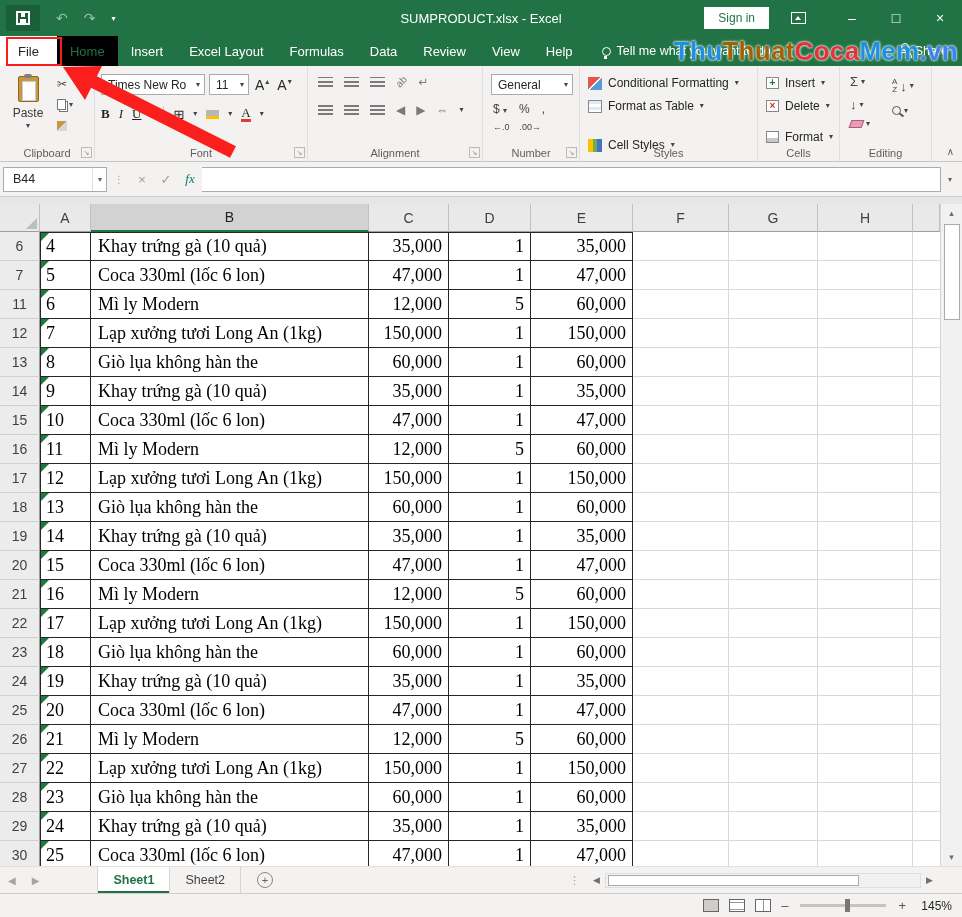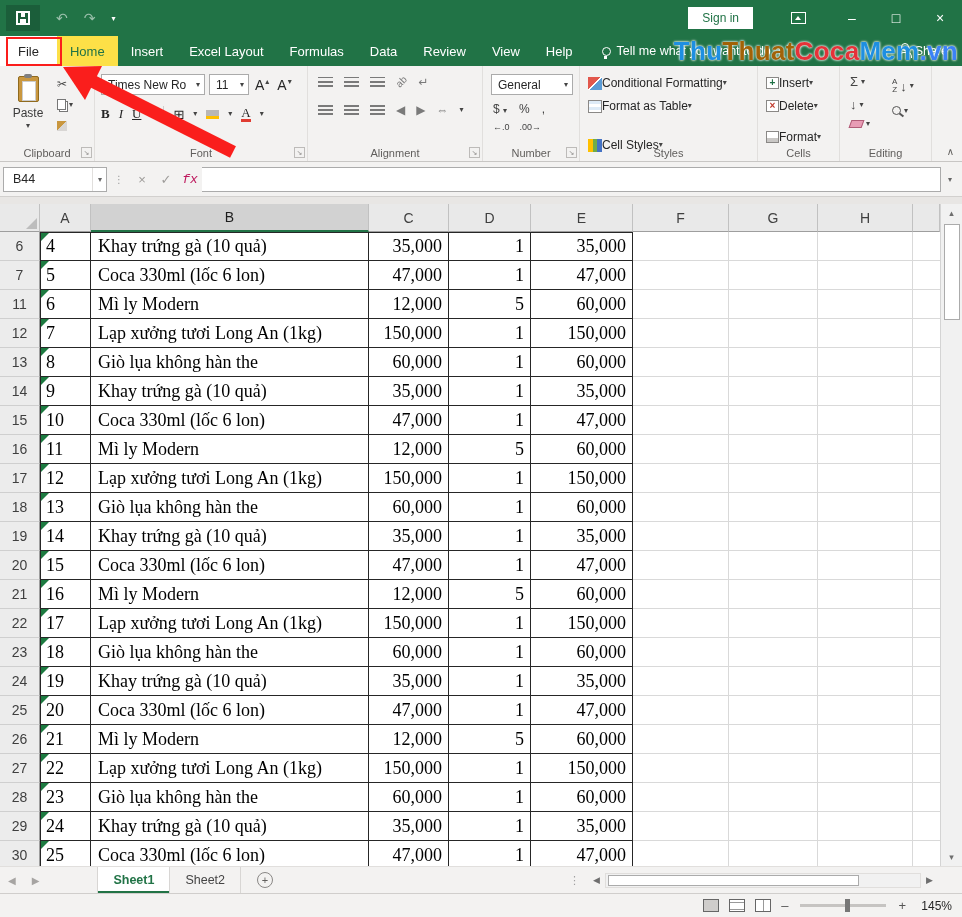--- a/index.html
+++ b/index.html
@@ -11,30 +11,30 @@
 .qat{display:flex;align-items:center;gap:16px;padding-left:6px}
 .qat-save{width:34px;height:26px;background:#1B5E3A;display:flex;align-items:center;justify-content:center}
 .save-ic{width:14px;height:14px;border:2px solid #fff;position:relative}
 .save-ic::before{content:"";position:absolute;top:0;left:3px;width:4px;height:4px;background:#fff}
 .save-ic::after{content:"";position:absolute;bottom:0;left:2px;width:6px;height:4px;background:#fff}
 .tb-ic{font-size:14px;color:#fff;line-height:1}
 .dim60{opacity:.55}
 .tb-caret{font-size:8px;color:#fff}
 .tb-title{position:absolute;left:0;right:0;text-align:center;font-size:13px;pointer-events:none}
 .tb-right{margin-left:auto;display:flex;align-items:center;height:100%}
-.signin{background:#fff;color:#217346;font-size:12px;padding:4px 14px;margin-right:38px}
+.signin{background:#fff;color:#217346;font-size:12px;padding:4px 14px;margin-right:22px}
 .rdo{width:15px;height:12px;border:1px solid #fff;position:relative;margin-right:24px}
 .rdo::after{content:"";position:absolute;left:3px;top:3px;border-left:3px solid transparent;border-right:3px solid transparent;border-bottom:4px solid #fff}
 .winbtn{width:44px;height:100%;display:flex;align-items:center;justify-content:center;font-size:14px}
 
 
 .tabrow{position:absolute;top:36px;left:0;right:0;height:30px;background:#217346;display:flex;align-items:stretch;color:#fff;font-size:13px}
 .rtab{display:flex;align-items:center;padding:0 13px;white-space:nowrap}
 .rtab.file{background:#fff;color:#262626;padding:0 18px}
-.rtab.active{background:#fde047;color:#217346}
+.rtab.active{background:#000000;color:#217346}
 .tellme{display:flex;align-items:center;gap:6px;margin-left:16px;font-size:12.5px;white-space:nowrap}
 .bulb-ic{width:9px;height:9px;border:1.5px solid #fff;border-radius:50%;position:relative;flex:none}
 .bulb-ic::after{content:"";position:absolute;left:1.5px;top:8px;width:3px;height:3px;background:#fff}
 .share{display:flex;align-items:center;gap:6px;margin-left:auto;padding-right:14px;font-size:12.5px}
 .person-ic{width:8px;height:8px;border:1.5px solid #fff;border-radius:50%;position:relative;margin-top:-8px;flex:none}
 .person-ic::after{content:"";position:absolute;left:-3px;top:8px;width:11px;height:5px;border:1.5px solid #fff;border-bottom:none;border-radius:5px 5px 0 0}
 
 
 .watermark{position:absolute;top:36px;right:4px;z-index:90;font-size:26px;font-weight:bold;white-space:nowrap;letter-spacing:.3px;text-shadow:0 0 2px #fff,0 0 3px #fff;pointer-events:none}
 
@@ -69,42 +69,42 @@
 .arow1{position:absolute;left:10px;top:10px;display:flex;align-items:center;gap:11px}
 .arow2{position:absolute;left:10px;top:38px;display:flex;align-items:center;gap:11px}
 .lines{width:15px;height:11px;background:repeating-linear-gradient(to bottom,#7A7A7A 0 1.5px,transparent 1.5px 4.2px)}
 .gicon{font-size:12px;color:#7A7A7A;line-height:1}
 .orient{transform:rotate(-45deg);font-size:10px}
 
 .ncombo{position:absolute;left:8px;top:8px;width:82px}
 .nrow2{position:absolute;left:10px;top:36px;display:flex;gap:12px;font-size:12px;color:#444;align-items:center}
 .nrow3{position:absolute;left:10px;top:56px;display:flex;gap:10px;font-size:9px;color:#444}
 
-.srow{position:absolute;left:8px;display:flex;align-items:center;font-size:12px;color:#262626;white-space:nowrap}
+.srow{position:absolute;left:8px;display:flex;align-items:center;gap:6px;font-size:12px;color:#262626;white-space:nowrap}
 .cfic{width:14px;height:13px;background:linear-gradient(135deg,#E2574C 0 45%,#fff 45% 55%,#5B9BD5 55%);flex:none}
 .ftic{width:14px;height:13px;border:1px solid #8A8886;background:repeating-linear-gradient(to bottom,#DEEBF7 0 3px,#fff 3px 6px);flex:none}
 .csic{width:14px;height:13px;background:linear-gradient(90deg,#FFC000 0 33%,#70AD47 33% 66%,#4472C4 66%);flex:none}
 .cellic{width:13px;height:12px;border:1px solid #8A8886;background:#fff;font-size:10px;line-height:10px;text-align:center;font-weight:bold;flex:none}
 .green{color:#1E7145}.red{color:#C0392B}
 .fmtic{width:13px;height:12px;border:1px solid #8A8886;background:linear-gradient(to bottom,#fff 0 6px,#C9C7C5 6px);flex:none}
 
 .erow{position:absolute;display:flex;align-items:center;gap:3px;font-size:13px;color:#444}
 .eraser{width:13px;height:8px;background:#E89CB5;border:1px solid #B05C77;transform:skewX(-20deg)}
 .sorttxt{font-size:8px;line-height:8px;white-space:pre;text-align:center}
 .mag{width:9px;height:9px;border:1.6px solid #555;border-radius:50%;position:relative}
 .mag::after{content:"";position:absolute;right:-4px;bottom:-2px;width:5px;height:2px;background:#555;transform:rotate(40deg)}
 .collapse{position:absolute;right:8px;bottom:4px;font-size:10px;color:#605E5C}
 
 
 .fbar{position:absolute;top:162px;left:0;right:0;height:34px;background:#F3F2F1;display:flex;align-items:center;padding:4px 3px}
 .namebox{width:104px;height:25px;background:#fff;border:1px solid #ABABAB;display:flex;align-items:center;padding:0 4px 0 9px;font-size:12.5px;color:#262626}
 .nbc{margin-left:auto;font-size:8px;color:#666;border-left:1px solid #E1DFDD;padding-left:5px;height:100%;display:flex;align-items:center}
 .fdots{color:#A0A0A0;font-size:10px;padding:0 7px;letter-spacing:-1px}
 .fbtn2{width:24px;text-align:center;font-size:13px;color:#9D9B99}
-.fxb{font-family:Liberation Mono, monospace;font-style:italic;color:#be185d}
+.fxb{font-family:Liberation Serif, serif;font-style:italic;color:#0f766e}
 .finput{flex:1;height:25px;background:#fff;border:1px solid #ABABAB;border-left:none}
 .fexp{width:18px;text-align:center;font-size:8px;color:#666}
 .gapstrip{position:absolute;top:196px;left:0;right:0;height:8px;background:#E8E6E4;border-top:1px solid #D2D0CE}
 
 
 .grid{position:absolute;top:204px;left:0;width:940px;height:662px;overflow:hidden;background:#fff}
 .ghead{display:flex;height:28px}
 .gh{background:#E9E9E9;border-right:1px solid #C1C1C1;border-bottom:1px solid #9E9E9E;display:flex;align-items:center;justify-content:center;font-size:14px;color:#3F3F3F;flex:none}
 .gh.corner{width:40px;position:relative}
 .cornertri{position:absolute;right:2px;bottom:2px;width:0;height:0;border-bottom:11px solid #BDBDBD;border-left:11px solid transparent}
@@ -165,20 +165,21 @@
 
 <div class="titlebar">
   <div class="qat">
     <span class="qat-save">
         <span class="save-ic"></span>
       </span>
     <span class="tb-ic dim60">↶</span>
     <span class="tb-ic dim60">↷</span>
     <span class="tb-caret">▾</span>
   </div>
+  <span class="tb-title">SUMPRODUCT.xlsx - Excel</span>
   <div class="tb-right">
     <span class="signin">Sign in</span>
     <span class="rdo"></span>
     <span class="winbtn">–</span>
     <span class="winbtn">□</span>
     <span class="winbtn">×</span>
   </div>
 </div>
 
 <div class="tabrow">

